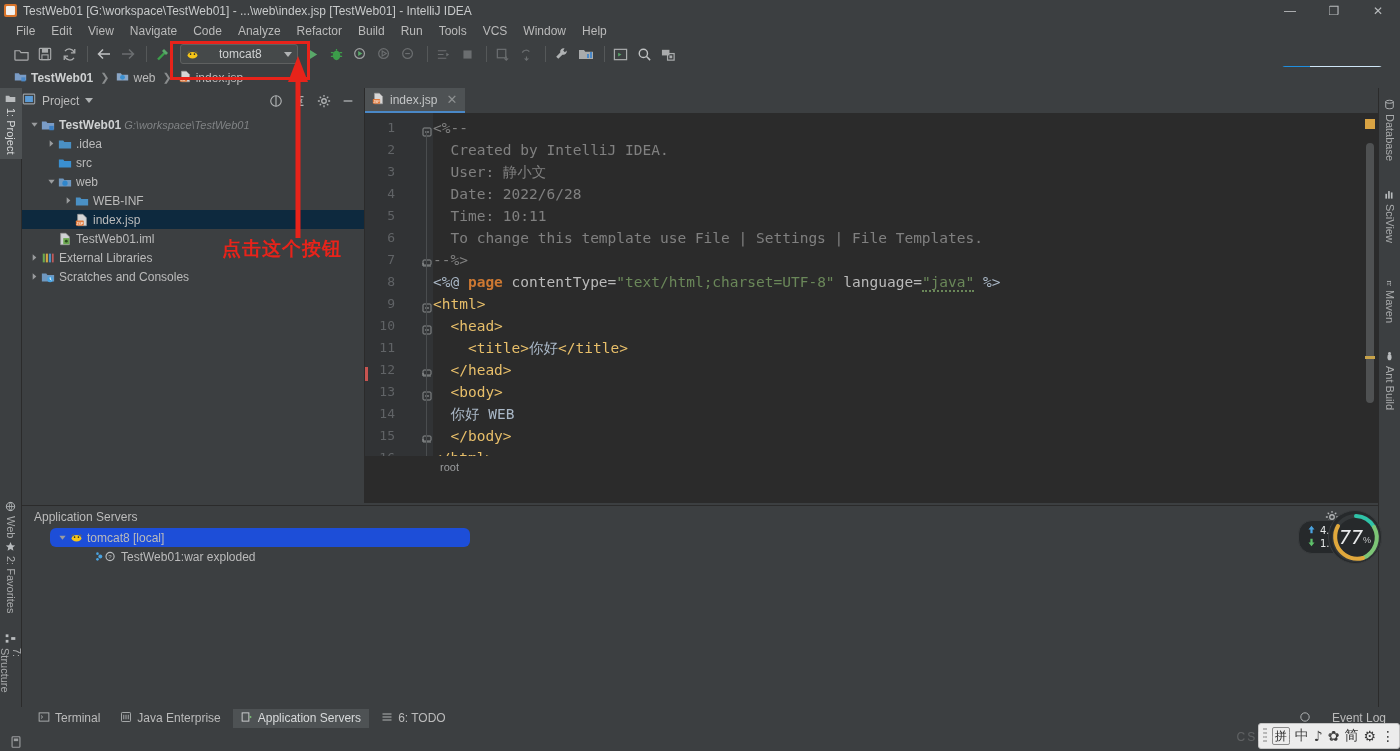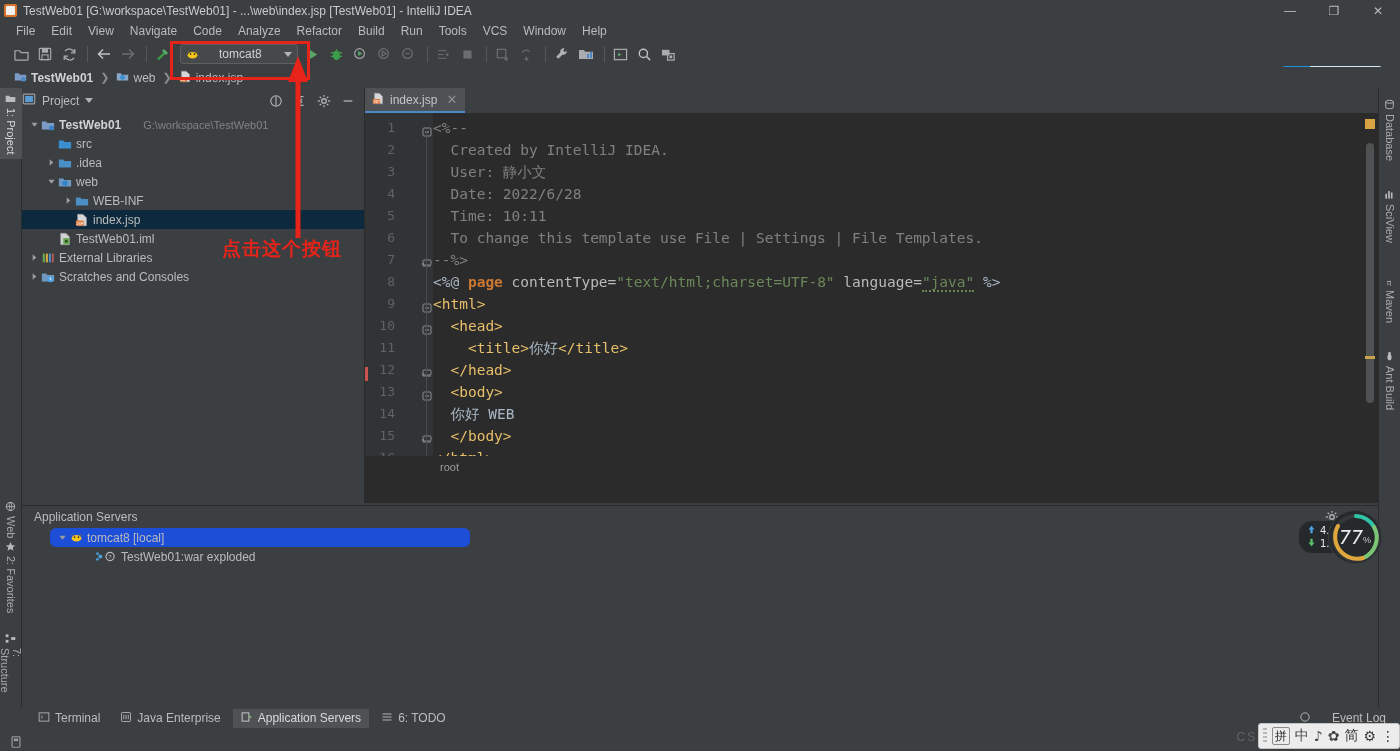--- a/index.html
+++ b/index.html
@@ -102,21 +102,21 @@
   .proj-header-actions { margin-left: auto; display: flex; align-items: center; gap: 9px; padding-right: 9px; }
   .ph-ico { width: 15px; height: 15px; display:flex;align-items:center;justify-content:center; color:#b0b3b4; }
   .tree { padding-top: 2px; font-size: 12px; color: #bbbbbb; }
   .tnode { display: flex; align-items: center; height: 19px; padding-left: 6px; white-space: nowrap; }
   .tnode.sel { background: #0d293e; }
   .tw { width: 12px; flex: none; display:flex;align-items:center;justify-content:center; }
   .tw svg { display:block; }
   .ticon { width: 16px; flex: none; display:flex;align-items:center;justify-content:center; margin-right:3px; }
   .tlabel { color: #bbbbbb; }
   .tlabel.bold { font-weight: bold; color: #cfd1d2; }
-  .tsub { color: #808385; margin-left: 22px; font-size: 11px; }
+  .tsub { color: #808385; margin-left: 3px; font-size: 11px; font-style: italic; }
 
   
   .anno-box {
     position: absolute; left: 170px; top: 41px; width: 140px; height: 39px;
     border: 3px solid #e8231a; pointer-events: none;
   }
   .anno-arrow { position: absolute; left: 0; top: 0; pointer-events: none; }
   .anno-text {
     position: absolute; left: 222px; top: 236px; color: #e8231a;
     font-size: 19px; font-weight: bold; letter-spacing: 1px;
@@ -556,40 +556,40 @@
           <span class="ticon">
             <svg width="14" height="14" viewBox="0 0 16 16">
               <path d="M1 4h5l1.3 1.8H15V13H1z" fill="#7a9cc6"></path>
               <rect x="9.5" y="9" width="5" height="5" fill="#3a7fc4"></rect>
             </svg>
           </span>
           <span class="tlabel bold">TestWeb01</span>
           <span class="tsub">G:\workspace\TestWeb01</span>
         </div>
         <div class="tnode" style="padding-left: 23px;">
+          <span class="tw">
+            <svg width="9" height="9" viewBox="0 0 10 10">
+              <path d="M3 1.5 7 5 3 8.5z" fill="#9a9c9e"></path>
+            </svg>
+          </span>
+          <span class="ticon">
+            <svg width="14" height="14" viewBox="0 0 16 16">
+              <path d="M1 4h5l1.3 1.8H15V13H1z" fill="#4a90c4"></path>
+            </svg>
+          </span>
+          <span class="tlabel">.idea</span>
+        </div>
+        <div class="tnode" style="padding-left: 23px;">
           <span class="tw"></span>
           <span class="ticon">
             <svg width="14" height="14" viewBox="0 0 16 16">
               <path d="M1 4h5l1.3 1.8H15V13H1z" fill="#3a8fd0"></path>
             </svg>
           </span>
           <span class="tlabel">src</span>
-        </div>
-        <div class="tnode" style="padding-left: 23px;">
-          <span class="tw">
-            <svg width="9" height="9" viewBox="0 0 10 10">
-              <path d="M3 1.5 7 5 3 8.5z" fill="#9a9c9e"></path>
-            </svg>
-          </span>
-          <span class="ticon">
-            <svg width="14" height="14" viewBox="0 0 16 16">
-              <path d="M1 4h5l1.3 1.8H15V13H1z" fill="#4a90c4"></path>
-            </svg>
-          </span>
-          <span class="tlabel">.idea</span>
         </div>
         <div class="tnode" style="padding-left: 23px;">
           <span class="tw">
             <svg width="9" height="9" viewBox="0 0 10 10">
               <path d="M1.5 3h7L5 7.5z" fill="#9a9c9e"></path>
             </svg>
           </span>
           <span class="ticon">
             <svg width="14" height="14" viewBox="0 0 16 16">
               <path d="M1 4h5l1.3 1.8H15V13H1z" fill="#6f98c0"></path>

